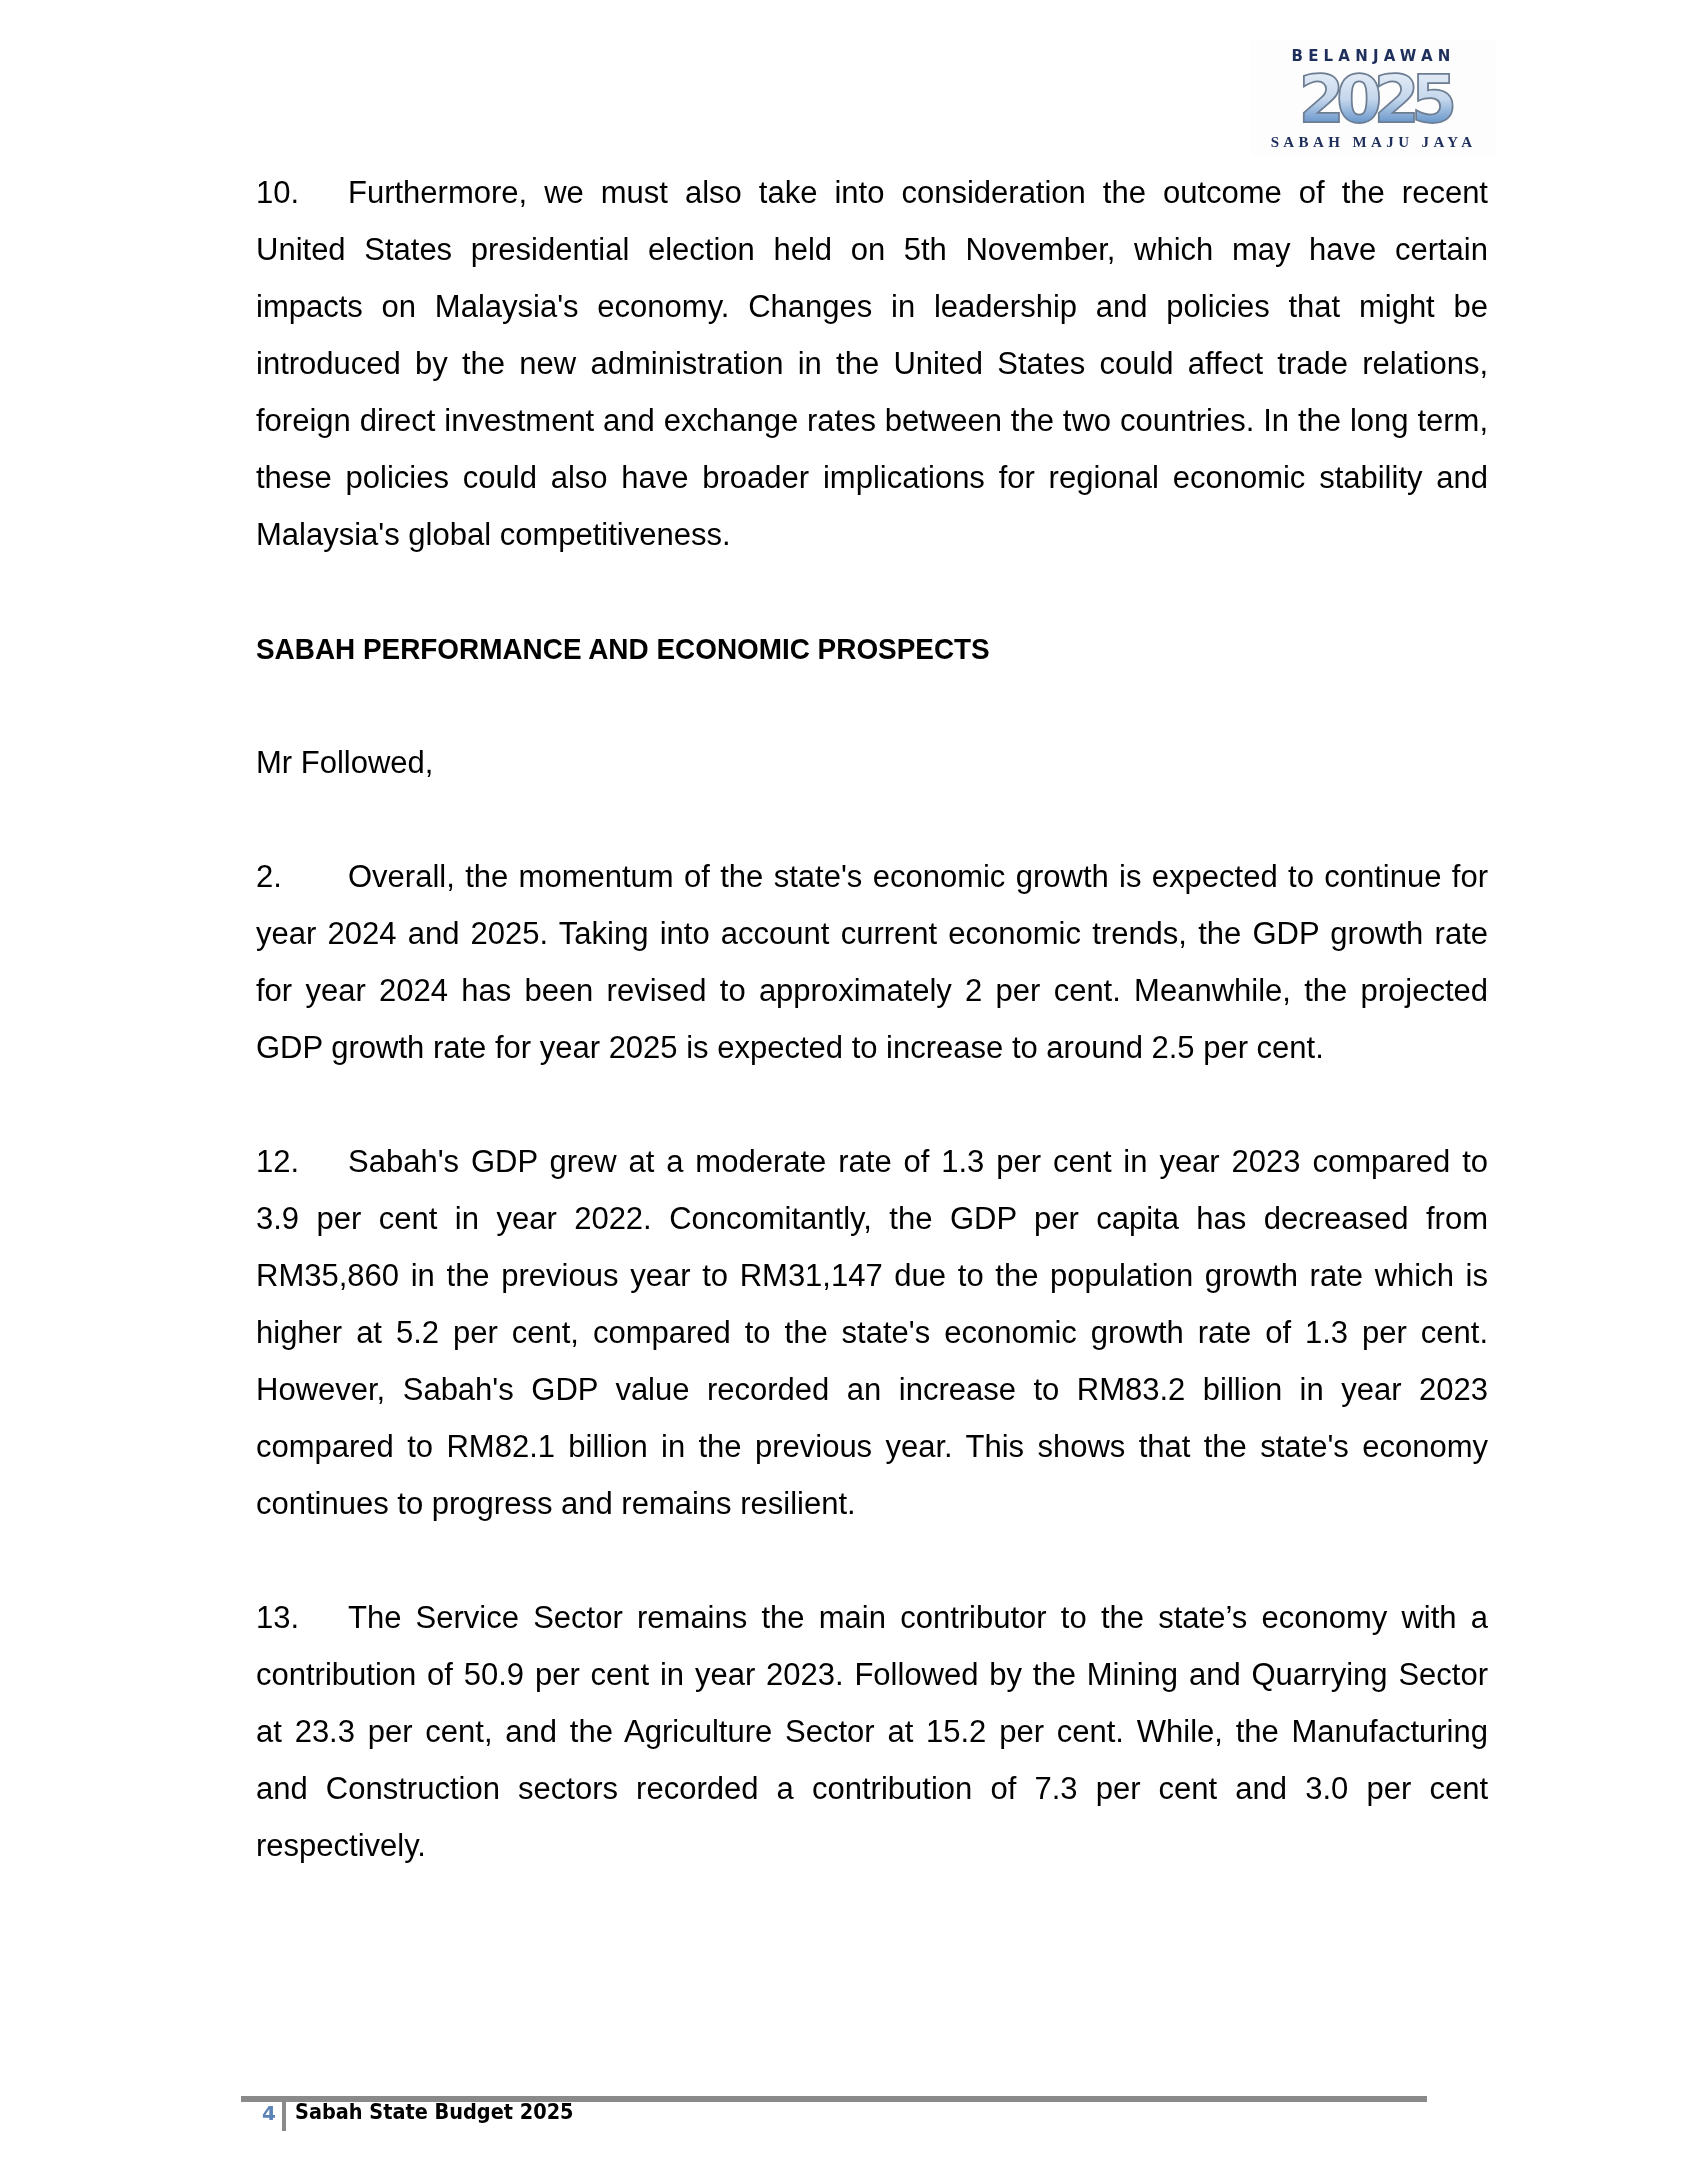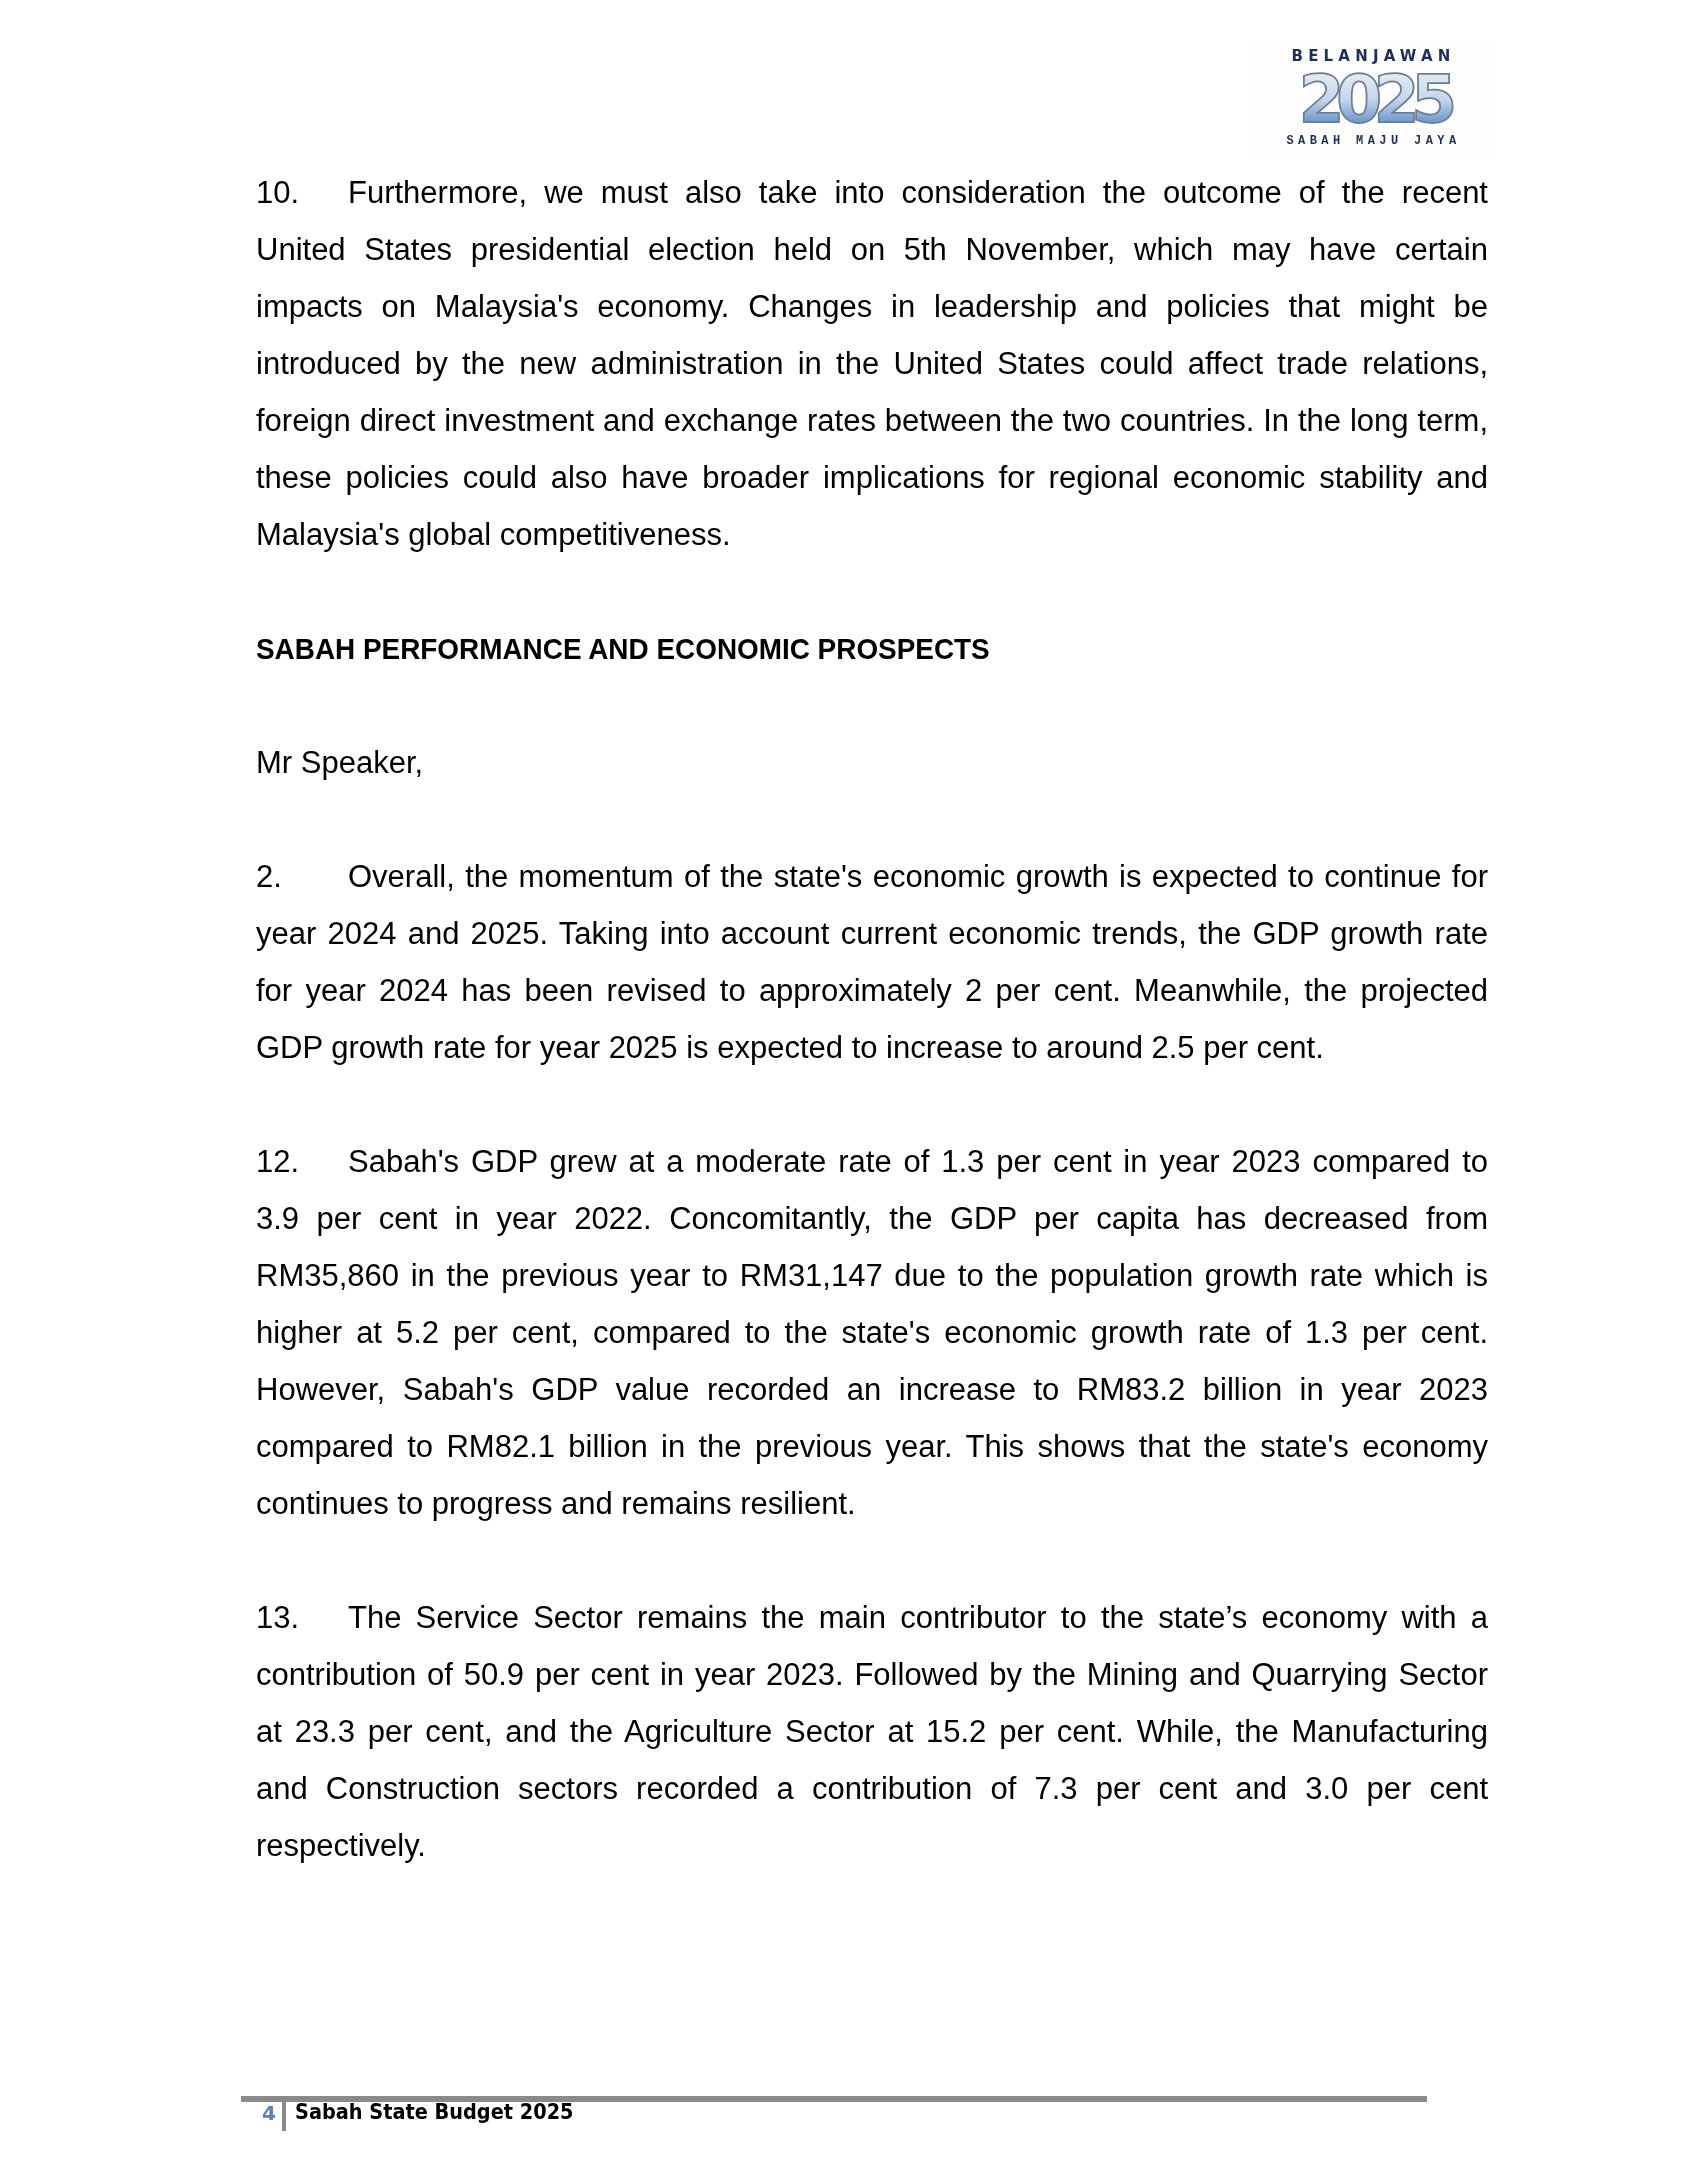--- a/index.html
+++ b/index.html
@@ -3,22 +3,22 @@
 <meta charset="utf-8">
 <style>
   html, body { margin: 0; padding: 0; background: #ffffff; }
   body { width: 1687px; height: 2184px; position: relative; overflow: hidden;
          font-family: "Liberation Sans", sans-serif; color: #000; }
   .logo { position: absolute; left: 1251px; top: 40px; width: 245px; height: 115px;
           background: #fdfdfd; text-align: center; }
   .logo-top { position: absolute; left: 0; right: 0; top: 7px; font-family: "DejaVu Sans", sans-serif;
               font-weight: bold; font-size: 15px; letter-spacing: 5.2px; color: #1f2f5c; }
   .logo-year { position: absolute; left: 0; right: 0; top: 26px; height: 52px; }
-  .logo-bottom { position: absolute; left: 0; right: 0; top: 94px; font-family: Liberation Mono, monospace;
-                 font-weight: bold; font-size: 12px; letter-spacing: 4.4px; color: #1f2f5c; }
+  .logo-bottom { position: absolute; left: 0; right: 0; top: 94px; font-family: Liberation Serif, serif;
+                 font-weight: bold; font-size: 15px; letter-spacing: 4.4px; color: #1f2f5c; }
   .content { position: absolute; left: 256px; top: 164px; width: 1232px; }
   .para { font-size: 31px; line-height: 57px; text-align: justify; margin: 0 0 57px 0; }
   .para .num { display: inline-block; width: 92px; }
   .heading { font-size: 30px; line-height: 57px; font-weight: bold; margin: 0 0 57px 0;
              transform: scaleX(0.93); transform-origin: left center; white-space: nowrap; }
   .salutation { font-size: 31px; line-height: 57px; margin: 0 0 57px 0; }
   .footer-rule { position: absolute; left: 241px; top: 2096px; width: 1186px; height: 6.1px; background: #8a8a8a; }
   .footer-bar { position: absolute; left: 282px; top: 2096px; width: 4.4px; height: 35px; background: #8a8a8a; }
   .footer-page { position: absolute; left: 262px; top: 2101px; font-family: "DejaVu Sans", sans-serif;
                  font-weight: bold; font-size: 20px; color: #5b83b8; }
@@ -43,21 +43,21 @@
     </svg>
   </div>
   <div class="logo-bottom">SABAH MAJU JAYA</div>
 </div>
 
 <div class="content">
   <p class="para"><span class="num">10.</span><span>Furthermore, we must also take into consideration the outcome of the recent United States presidential election held on 5th November, which may have certain impacts on Malaysia's economy. Changes in leadership and policies that might be introduced by the new administration in the United States could affect trade relations, foreign direct investment and exchange rates between the two countries. In the long term, these policies could also have broader implications for regional economic stability and Malaysia's global competitiveness.</span></p>
 
   <div class="heading">SABAH PERFORMANCE AND ECONOMIC PROSPECTS</div>
 
-  <div class="salutation">Mr Speaker,</div>
+  <div class="salutation">Mr Followed,</div>
 
   <p class="para"><span class="num">2.</span><span>Overall, the momentum of the state's economic growth is expected to continue for year 2024 and 2025. Taking into account current economic trends, the GDP growth rate for year 2024 has been revised to approximately 2 per cent. Meanwhile, the projected GDP growth rate for year 2025 is expected to increase to around 2.5 per cent.</span></p>
 
   <p class="para"><span class="num">12.</span><span>Sabah's GDP grew at a moderate rate of 1.3 per cent in year 2023 compared to 3.9 per cent in year 2022. Concomitantly, the GDP per capita has decreased from RM35,860 in the previous year to RM31,147 due to the population growth rate which is higher at 5.2 per cent, compared to the state's economic growth rate of 1.3 per cent. However, Sabah's GDP value recorded an increase to RM83.2 billion in year 2023 compared to RM82.1 billion in the previous year. This shows that the state's economy continues to progress and remains resilient.</span></p>
 
   <p class="para"><span class="num">13.</span><span>The Service Sector remains the main contributor to the state’s economy with a contribution of 50.9 per cent in year 2023. Followed by the Mining and Quarrying Sector at 23.3 per cent, and the Agriculture Sector at 15.2 per cent. While, the Manufacturing and Construction sectors recorded a contribution of 7.3 per cent and 3.0 per cent respectively.</span></p>
 </div>
 
 <div class="footer-rule"></div>
 <div class="footer-bar"></div>

